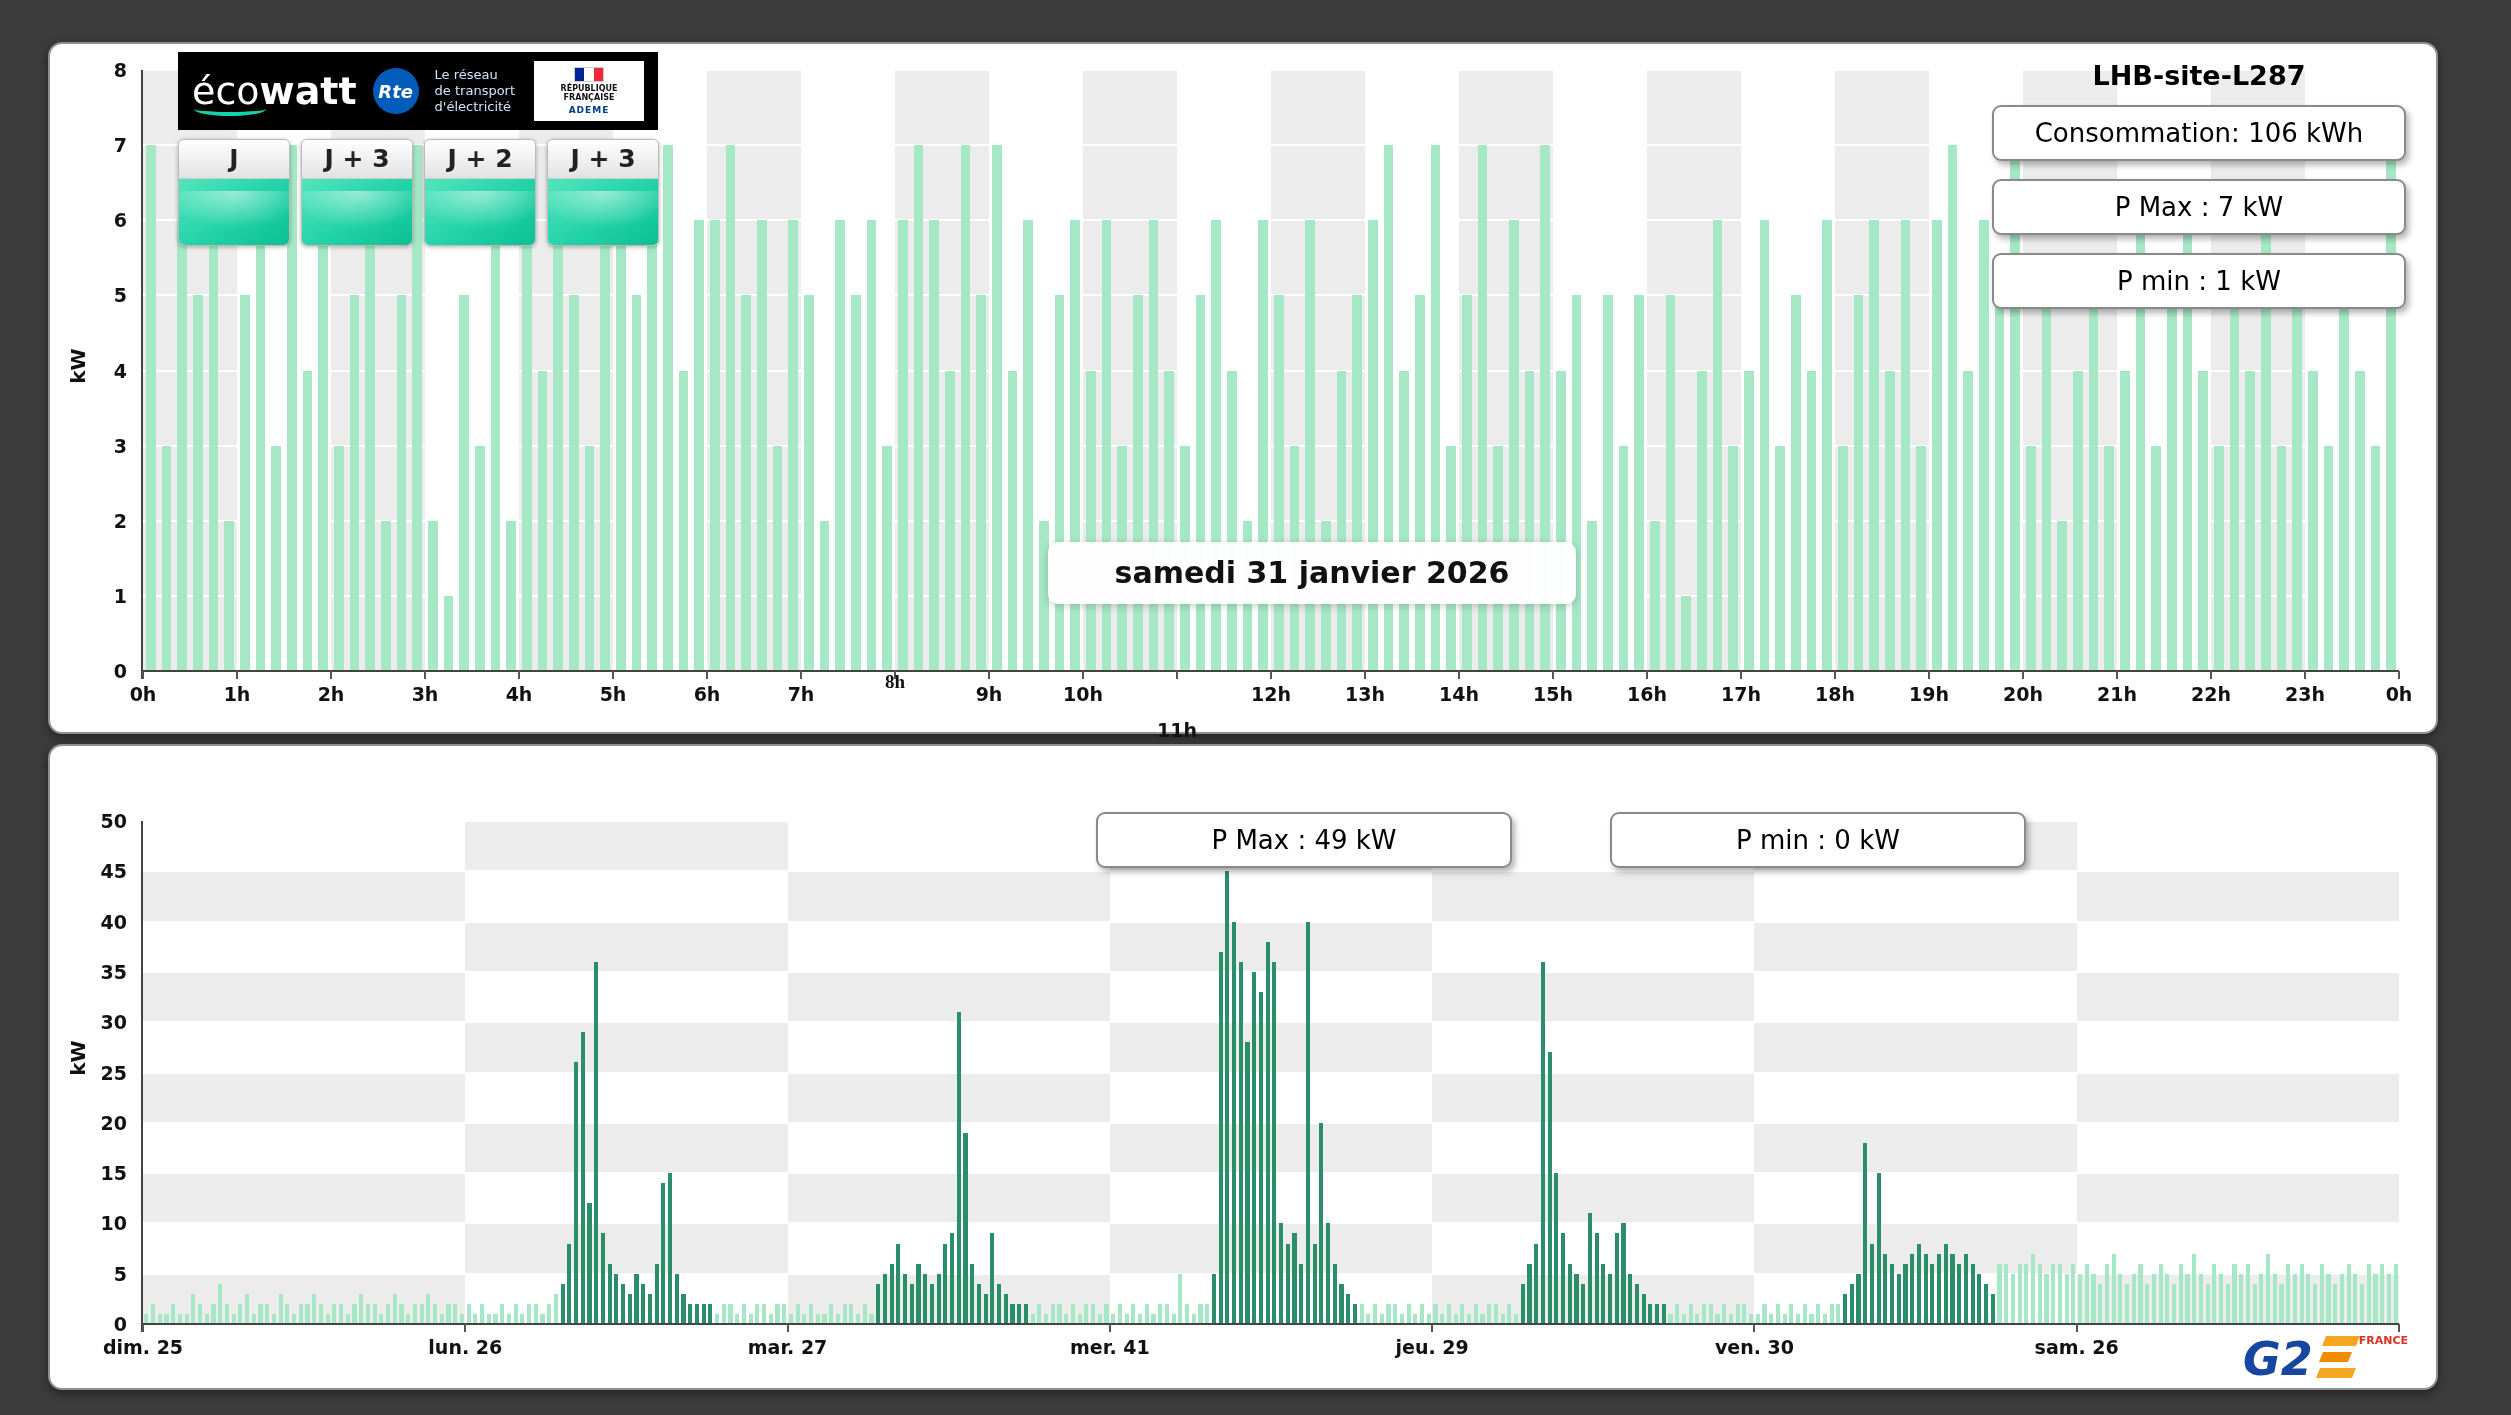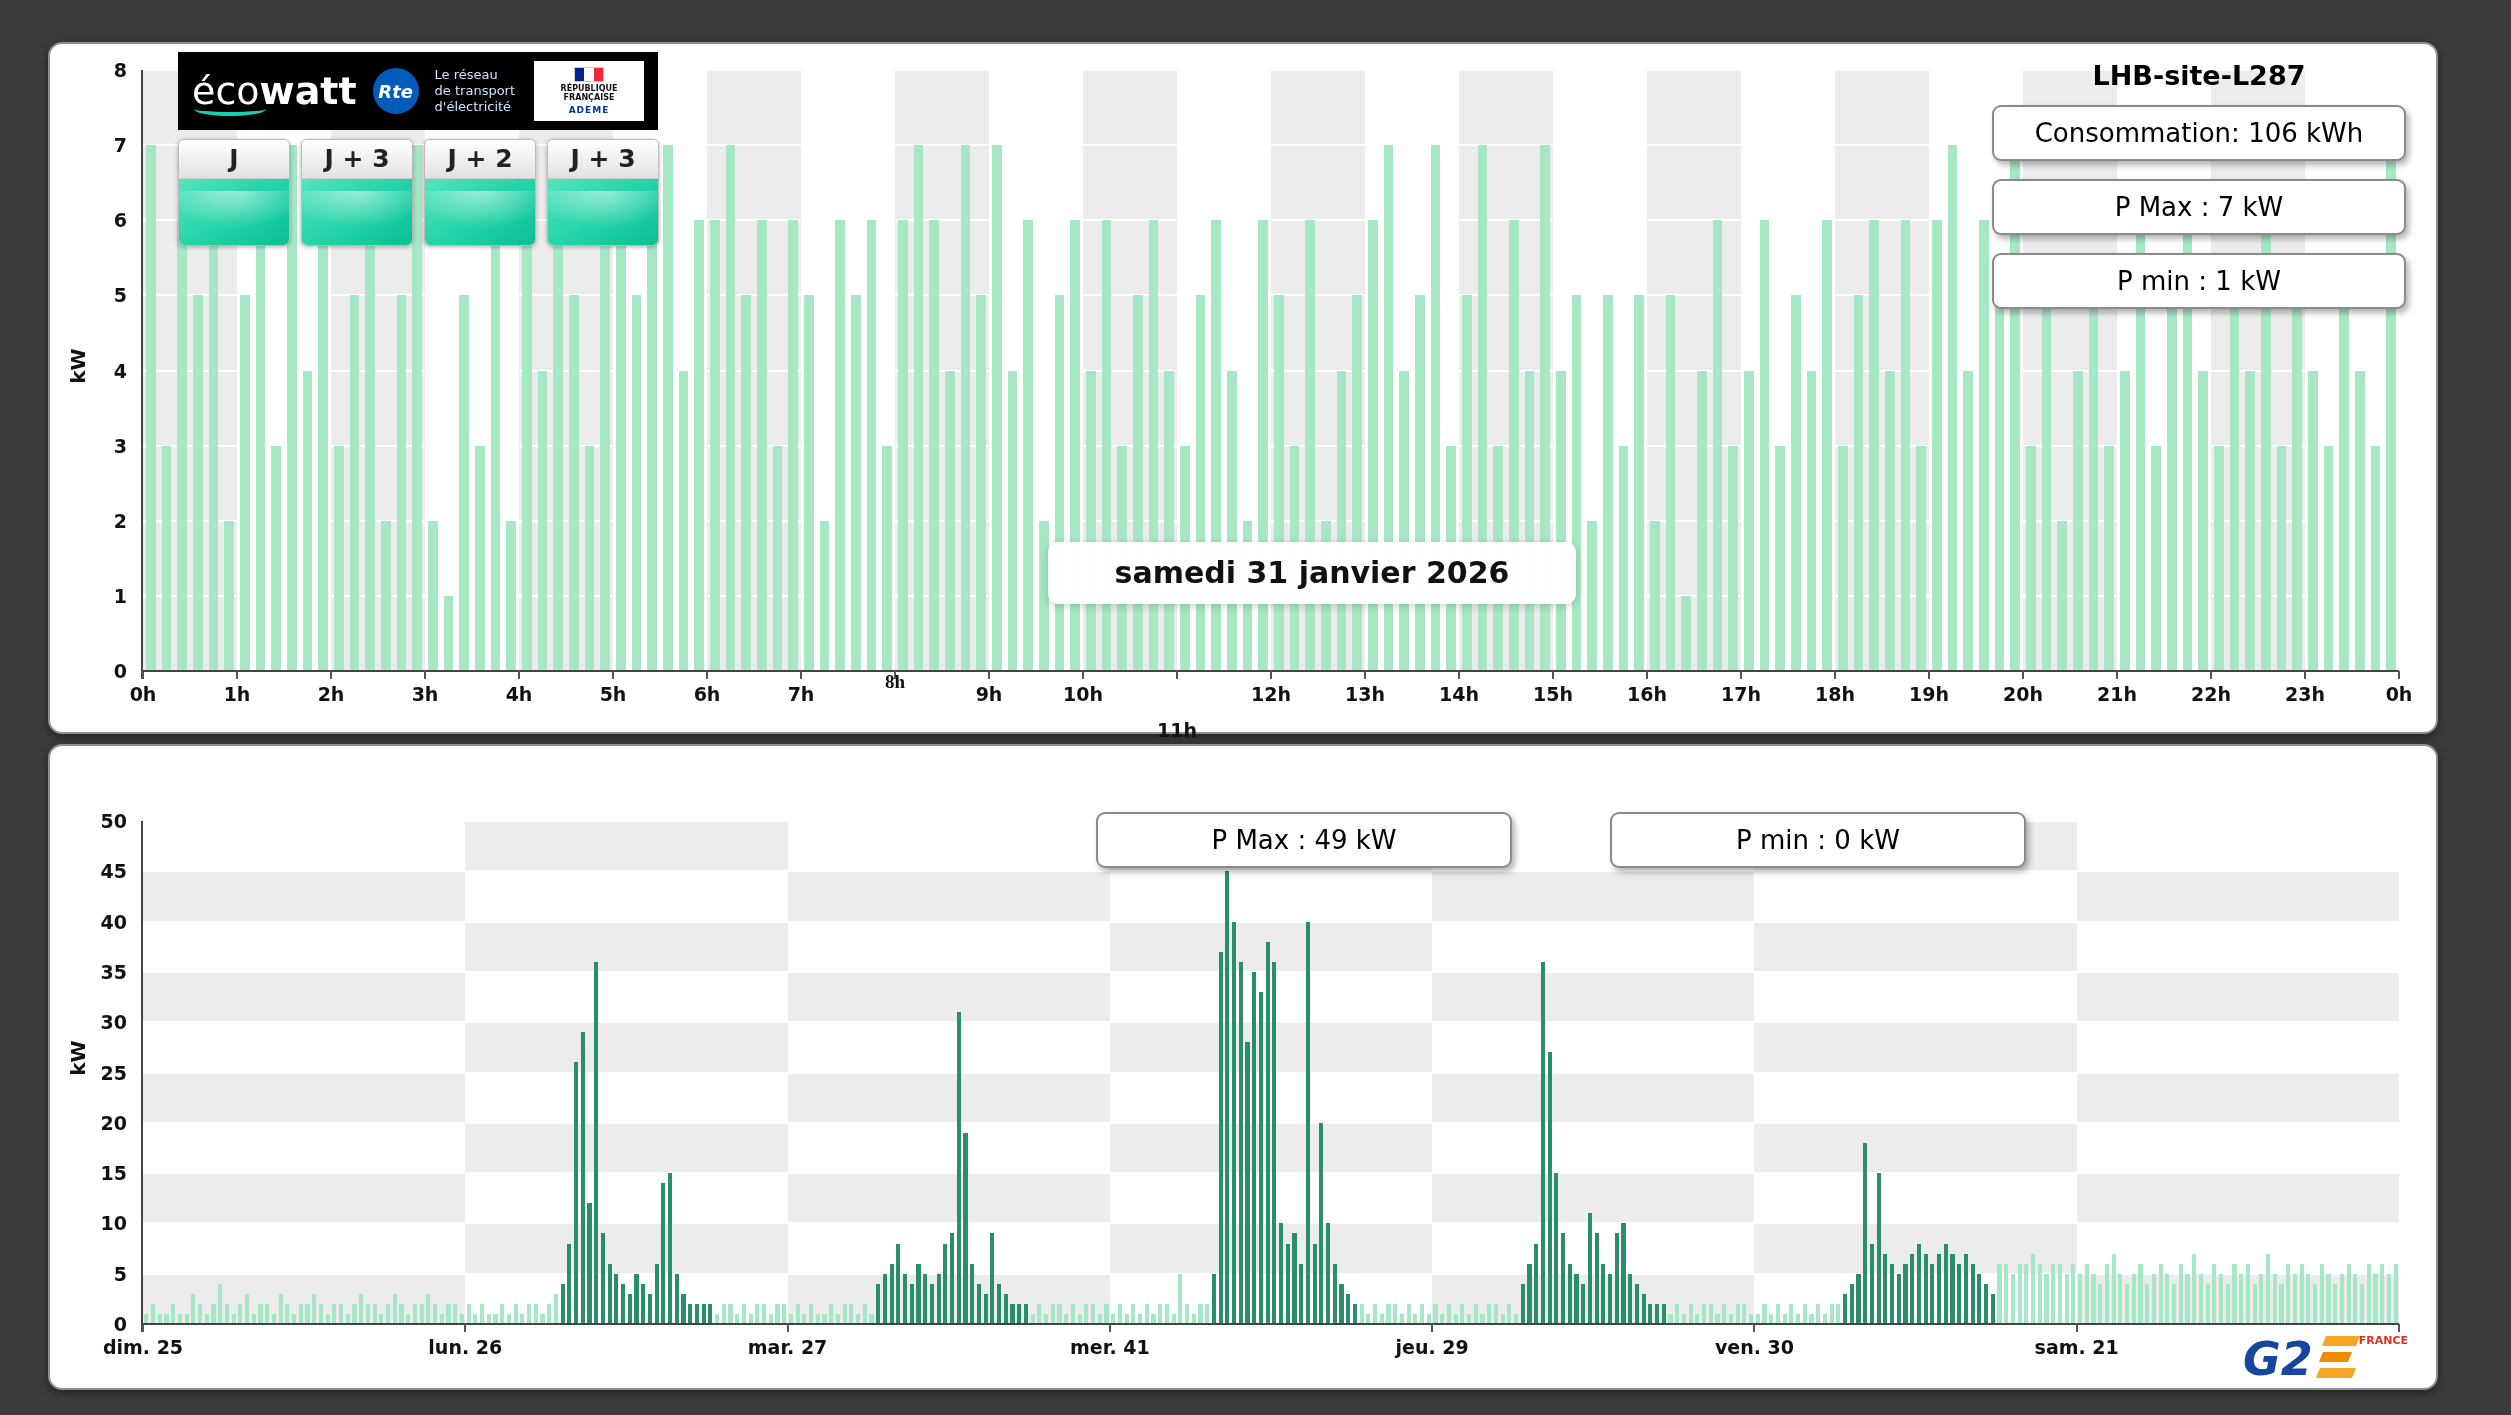--- a/index.html
+++ b/index.html
@@ -751,21 +751,21 @@
         <div class="xtick" style="left: 322.286px; top: 515px;">lun. 26</div>
         <div class="tickmark" style="left: 644.571px; top: 503px;"></div>
         <div class="xtick" style="left: 644.571px; top: 515px; text-align: right;">mar. 27</div>
         <div class="tickmark" style="left: 966.857px; top: 503px;"></div>
         <div class="xtick" style="left: 966.857px; top: 515px;">mer. 41</div>
         <div class="tickmark" style="left: 1289.14px; top: 503px;"></div>
         <div class="xtick" style="left: 1289.14px; top: 515px;">jeu. 29</div>
         <div class="tickmark" style="left: 1611.43px; top: 503px;"></div>
         <div class="xtick" style="left: 1611.43px; top: 515px;">ven. 30</div>
         <div class="tickmark" style="left: 1933.71px; top: 503px;"></div>
-        <div class="xtick" style="left: 1933.71px; top: 515px;">sam. 21</div>
+        <div class="xtick" style="left: 1933.71px; top: 515px;">sam. 26</div>
         <div class="tickmark" style="left: 2256px; top: 503px;"></div>
         <div class="ytick" style="left: -6px; top: 503px;">0</div>
         <div class="ytick" style="left: -6px; top: 452.7px;">5</div>
         <div class="ytick" style="left: -6px; top: 402.4px;">10</div>
         <div class="ytick" style="left: -6px; top: 352.1px;">15</div>
         <div class="ytick" style="left: -6px; top: 301.8px;">20</div>
         <div class="ytick" style="left: -6px; top: 251.5px;">25</div>
         <div class="ytick" style="left: -6px; top: 201.2px;">30</div>
         <div class="ytick" style="left: -6px; top: 150.9px;">35</div>
         <div class="ytick" style="left: -6px; top: 100.6px;">40</div>

